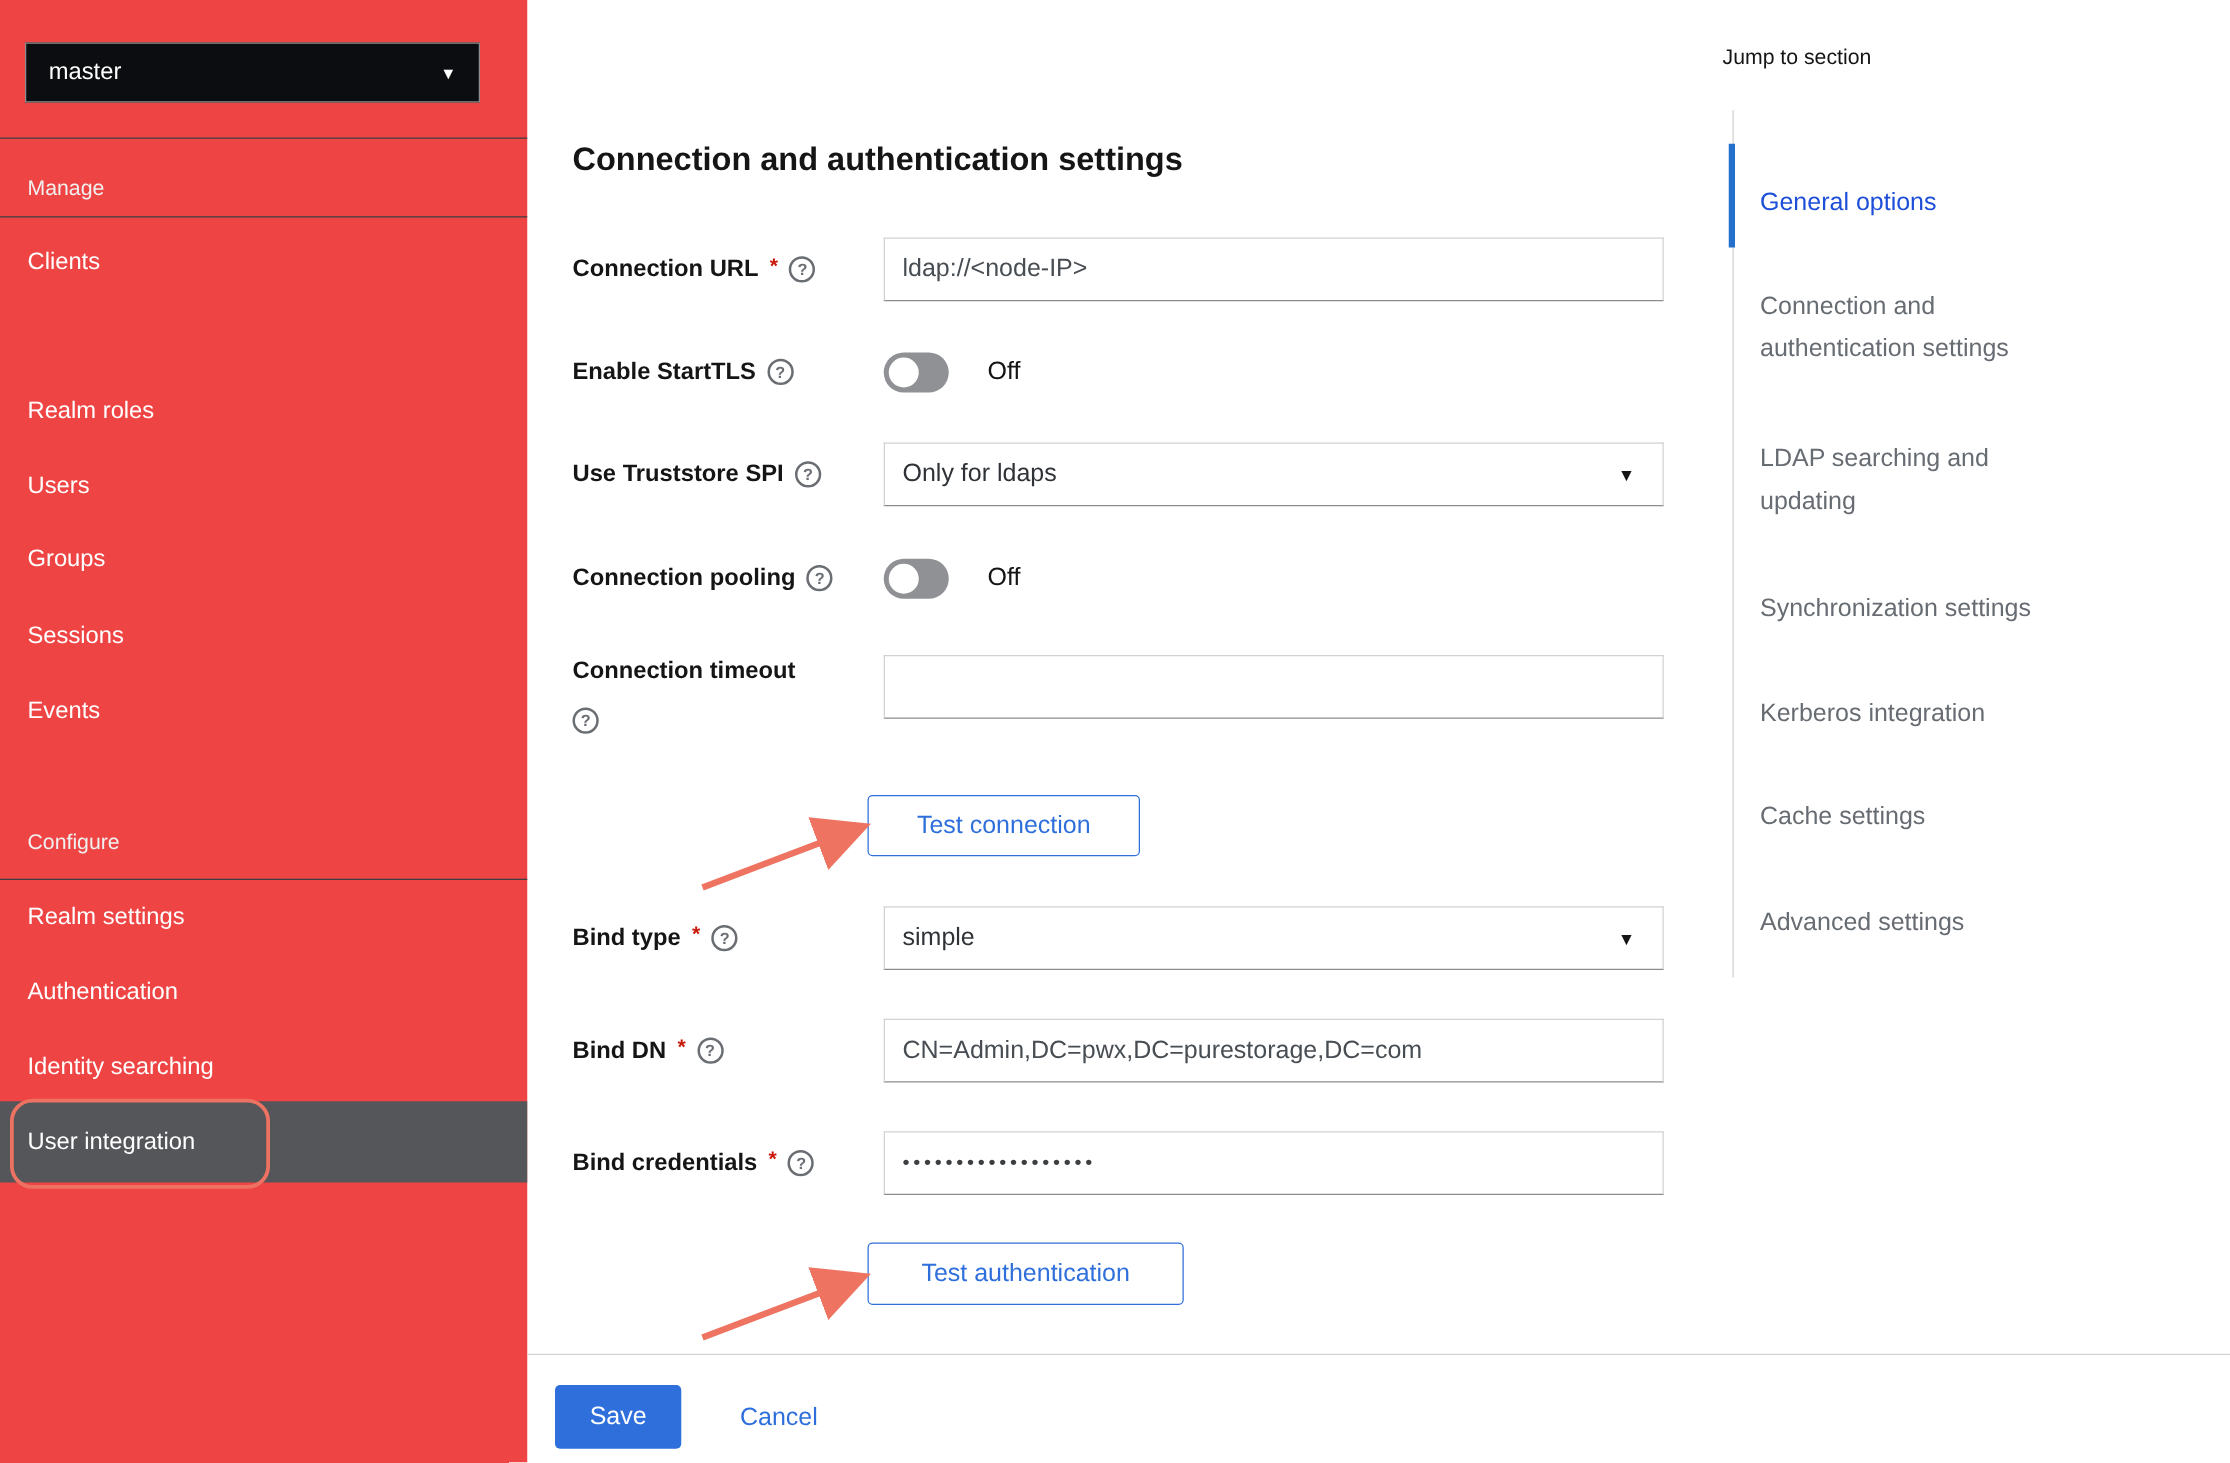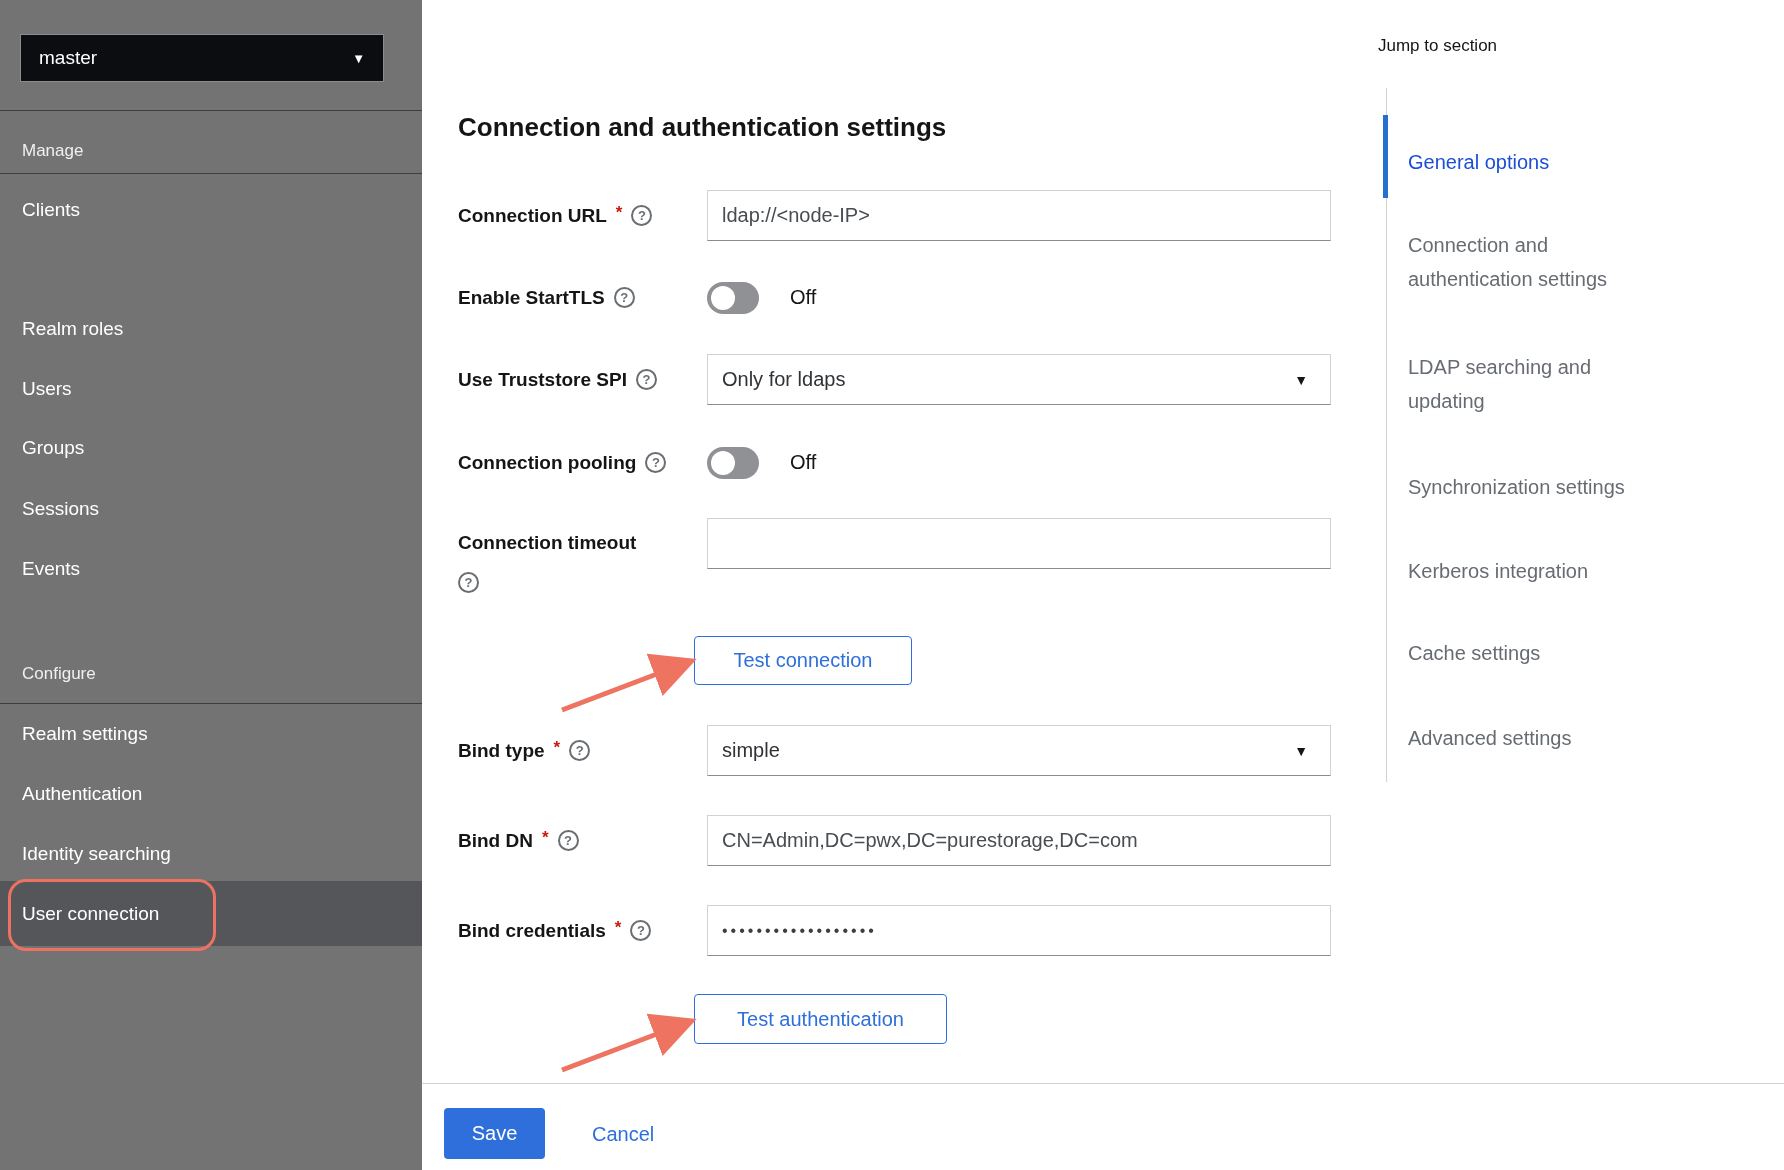--- a/index.html
+++ b/index.html
@@ -9,21 +9,21 @@
     background: #ffffff;
     position: relative;
     overflow: hidden;
     color: #151515;
   }
 
   
   .sidebar {
     position: absolute; left: 0; top: 0;
     width: 422px; height: 1170px;
-    background: #737373;
+    background: #ef4444;
     color: #fff;
   }
   .realm-select {
     position: absolute; left: 20px; top: 34px;
     width: 364px; height: 48px;
     background: #0c0d10;
     border: 1px solid #8a8d90;
     display: flex; align-items: center;
     padding: 0 18px;
     font-size: 19px; color: #fff;
@@ -183,21 +183,21 @@
       <span>Realm settings</span>
     </div>
   <div class="sb-item" style="top:769px">
       <span>Authentication</span>
     </div>
   <div class="sb-item" style="top:829px">
       <span>Identity searching</span>
     </div>
 
   <div class="sb-item selected" style="top:881px">
-    <span>User connection</span>
+    <span>User integration</span>
   </div>
   <div class="annotation-outline"></div>
 </nav>
 
 <main class="main">
 
   <h1 class="page-title">Connection and authentication settings</h1>
 
   <div class="row" style="top:190px; height:51px">
     <div class="lbl">
@@ -234,21 +234,21 @@
     <div class="lbl">
       <span>Connection pooling</span>
       <span class="help-icon">?</span>
     </div>
     <div class="toggle">
         <div class="knob"></div>
       </div>
     <span class="toggle-state">Off</span>
   </div>
 
-  <div class="row" style="top:518px; height:63px; align-items:flex-start">
+  <div class="row" style="top:518px; height:63px; align-items:center">
     <div class="lbl" style="flex-direction:column; align-items:flex-start; gap:18px; padding-top:14px">
       <span>Connection timeout</span>
       <span class="help-icon">?</span>
     </div>
     <input class="txt-input" type="text" value="" style="">
   </div>
 
   <button class="test-btn" style="top:636px; width:218px; height:49px">Test connection</button>
   <svg class="annot-arrow" style="left:130px; top:648px" width="160" height="75">
     <defs>

